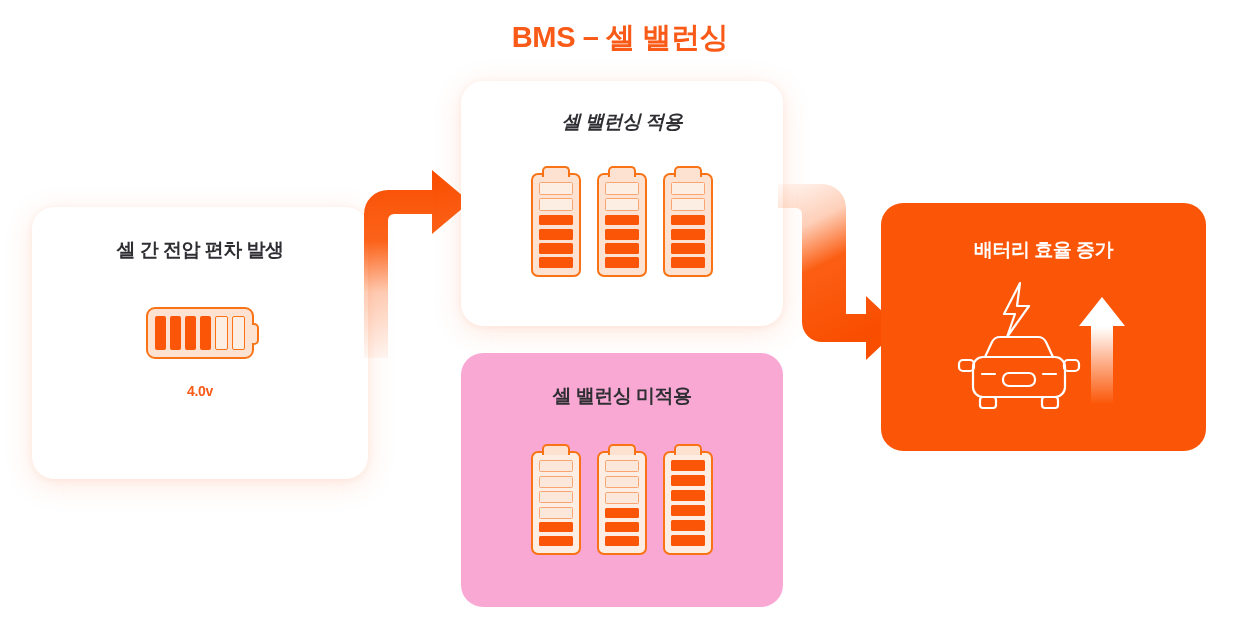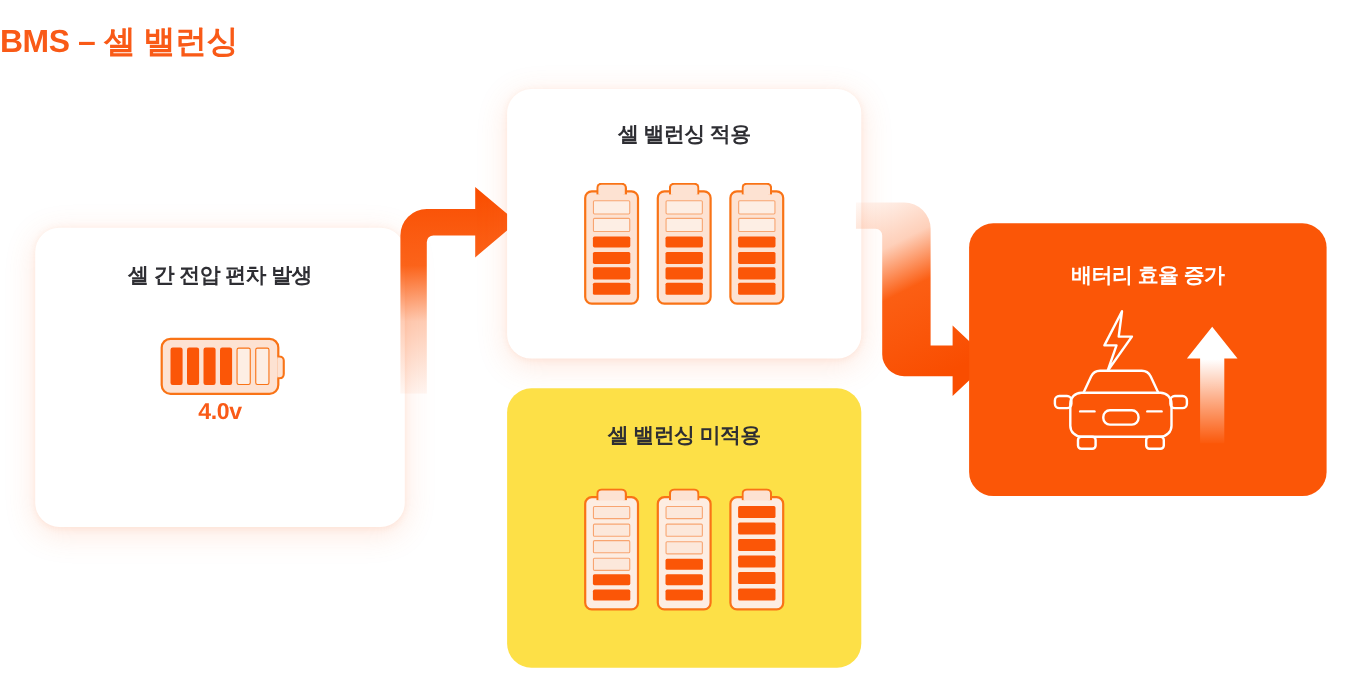--- a/index.html
+++ b/index.html
@@ -21,41 +21,41 @@
     width: 1240px;
     height: 630px;
   }
 
   
   .main-title {
     position: absolute;
     left: 0;
     top: 18px;
     width: 1240px;
-    text-align: left;
+    text-align: center;
     font-size: 29px;
     font-weight: 700;
     color: #F95A17;
     letter-spacing: -0.4px;
     white-space: nowrap;
   }
 
   
   .card {
     position: absolute;
     border-radius: 22px;
     box-sizing: border-box;
   }
   .card-white {
     background: #ffffff;
     box-shadow: 0 6px 28px rgba(250, 120, 60, 0.17),
                 0 1px 6px rgba(250, 120, 60, 0.10);
   }
   .card-peach {
-    background: #fde047;
+    background: #f9a8d4;
   }
   .card-orange {
     background: #FB5607;
   }
 
   .card-title {
     position: absolute;
     left: 0;
     width: 100%;
     text-align: center;
@@ -113,30 +113,30 @@
   }
   .hcell {
     flex: 1 1 0;
     height: 100%;
     border-radius: 2px;
   }
   .hcell.full  { background: #FB5607; }
   .hcell.empty { background: #FDEEE4; border: 1.5px solid #F97316; box-sizing: border-box; }
 
   .volt-label {
-    margin-top: 4px;
-    font-size: 21px;
+    margin-top: 24px;
+    font-size: 14px;
     font-weight: 600;
     color: #F95A17;
     letter-spacing: -0.3px;
   }
 
   
   #card-applied { left: 461px; top: 81px; width: 322px; height: 245px; }
-  #card-applied .card-title { top: 28px; }
+  #card-applied .card-title { top: 28px; font-style: italic; }
 
   
   #card-notapplied { left: 461px; top: 353px; width: 322px; height: 254px; }
   #card-notapplied .card-title { top: 30px; }
 
   .vbatt-row {
     position: absolute;
     left: 0;
     width: 100%;
     display: flex;

